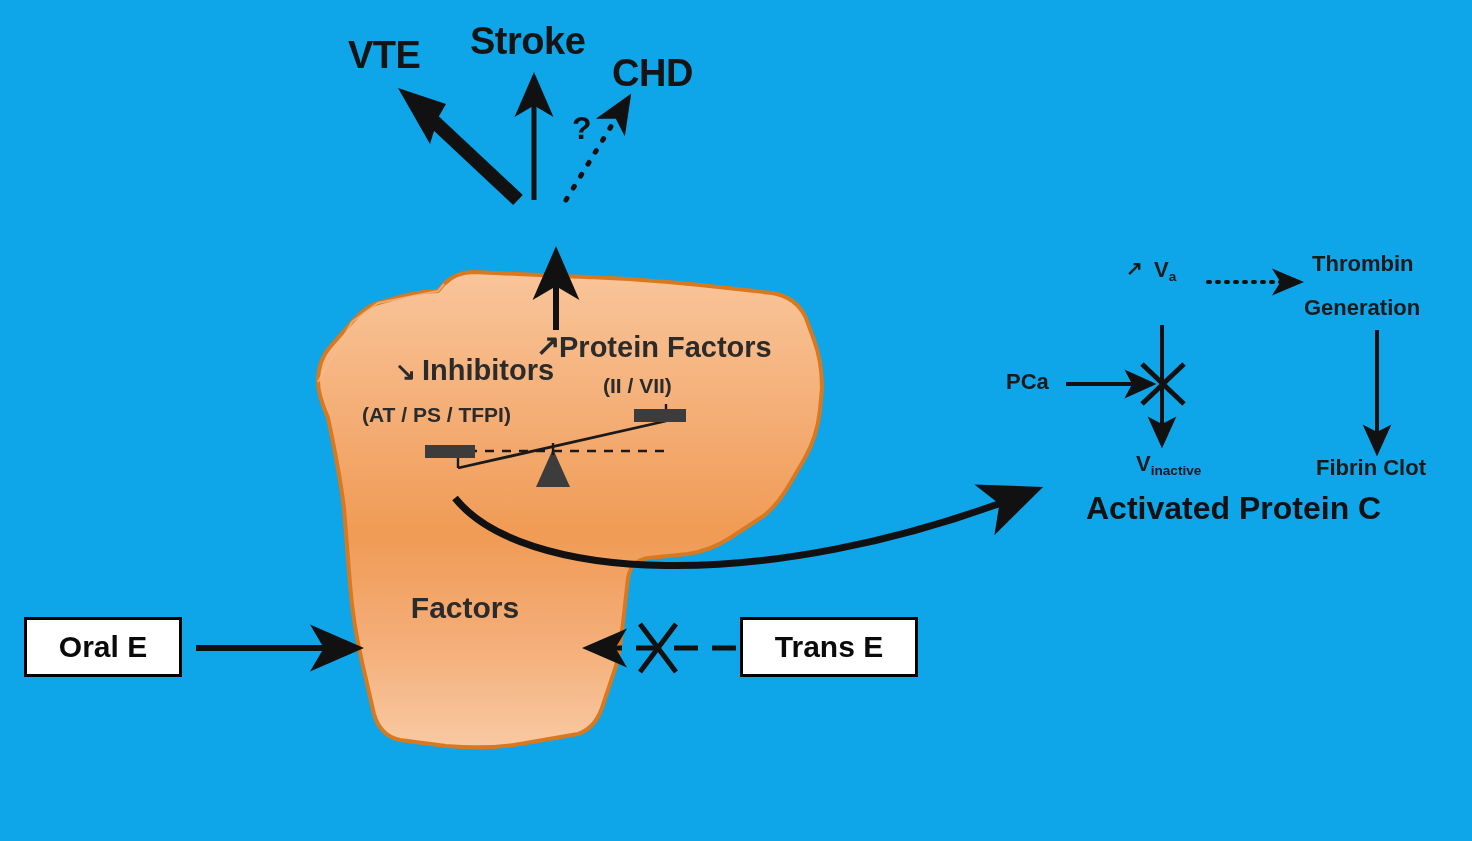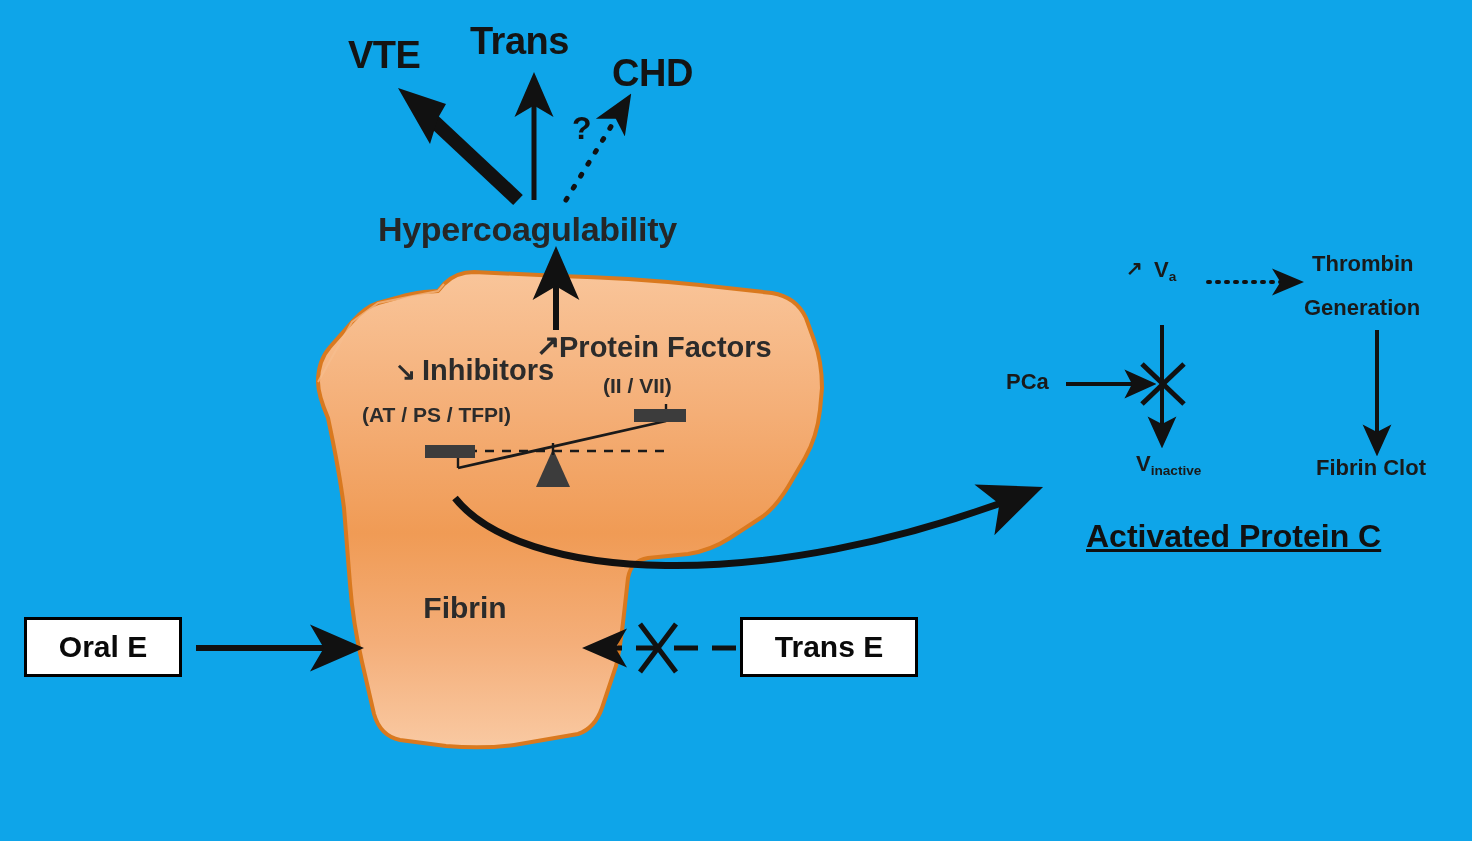--- a/index.html
+++ b/index.html
@@ -221,38 +221,37 @@
       </g>
 
       <line x1="1208" y1="282" x2="1296" y2="282" stroke="#111111" stroke-width="4" stroke-dasharray="2 7" stroke-linecap="round" marker-end="url(#arrowDotted)"></line>
 
       <line x1="1377" y1="330" x2="1377" y2="450" stroke="#111111" stroke-width="4" marker-end="url(#arrowSolidSm)"></line>
     </g>
   </svg>
 
   <div class="lbl outcome" style="left:348px; top:36px;">VTE</div>
 
-  <div class="lbl outcome" style="left:470px; top:22px;">Trans</div>
+  <div class="lbl outcome" style="left:470px; top:22px;">Stroke</div>
 
   <div class="lbl outcome" style="left:612px; top:54px;">CHD</div>
 
   <div class="lbl qmark" style="left:572px; top:112px;">?</div>
 
-  <div class="lbl hyper" style="left:378px; top:212px;">Hypercoagulability</div>
 
   <div class="lbl liver-main" style="left:536px; top:330px;">↗</div>
   <div class="lbl liver-main" style="left:559px; top:332px;">Protein Factors</div>
   <div class="lbl liver-sub" style="left:603px; top:375px;">(II / VII)</div>
 
   <div class="lbl liver-main" style="left:395px; top:358px; font-size:25px;">↘</div>
   <div class="lbl liver-main" style="left:422px; top:355px;">Inhibitors</div>
   <div class="lbl liver-sub" style="left:362px; top:404px;">(AT / PS / TFPI)</div>
 
   <div class="lbl protein-syn" style="left:370px; top:590px; width:190px;">
-    <div>Fibrin</div>
+    <div>Factors</div>
   </div>
 
   <div class="ebox" style="left:24px; top:617px; width:158px; height:60px;">
     <span>Oral E</span>
   </div>
 
   <div class="ebox" style="left:740px; top:617px; width:178px; height:60px;">
     <span>Trans E</span>
   </div>
 
@@ -263,17 +262,17 @@
 
   <div class="lbl apcr-small" style="left:1006px; top:370px;">PCa</div>
 
   <div class="lbl apcr-small" style="left:1128px; top:452px;margin-left:8px;"><span>V</span><sub>inactive</sub></div>
 
   <div class="lbl apcr-small" style="left:1312px; top:252px;">Thrombin</div>
   <div class="lbl apcr-small" style="left:1304px; top:296px;">Generation</div>
 
   <div class="lbl apcr-small" style="left:1316px; top:456px;">Fibrin Clot</div>
 
-  <div class="lbl apcr-title" style="left:1086px; top:518px;text-decoration:underline;">
+  <div class="lbl apcr-title" style="left:1086px; top:490px;">
     <div>Activated Protein C</div>
   </div>
 
 </div>
 
 </body></html>

